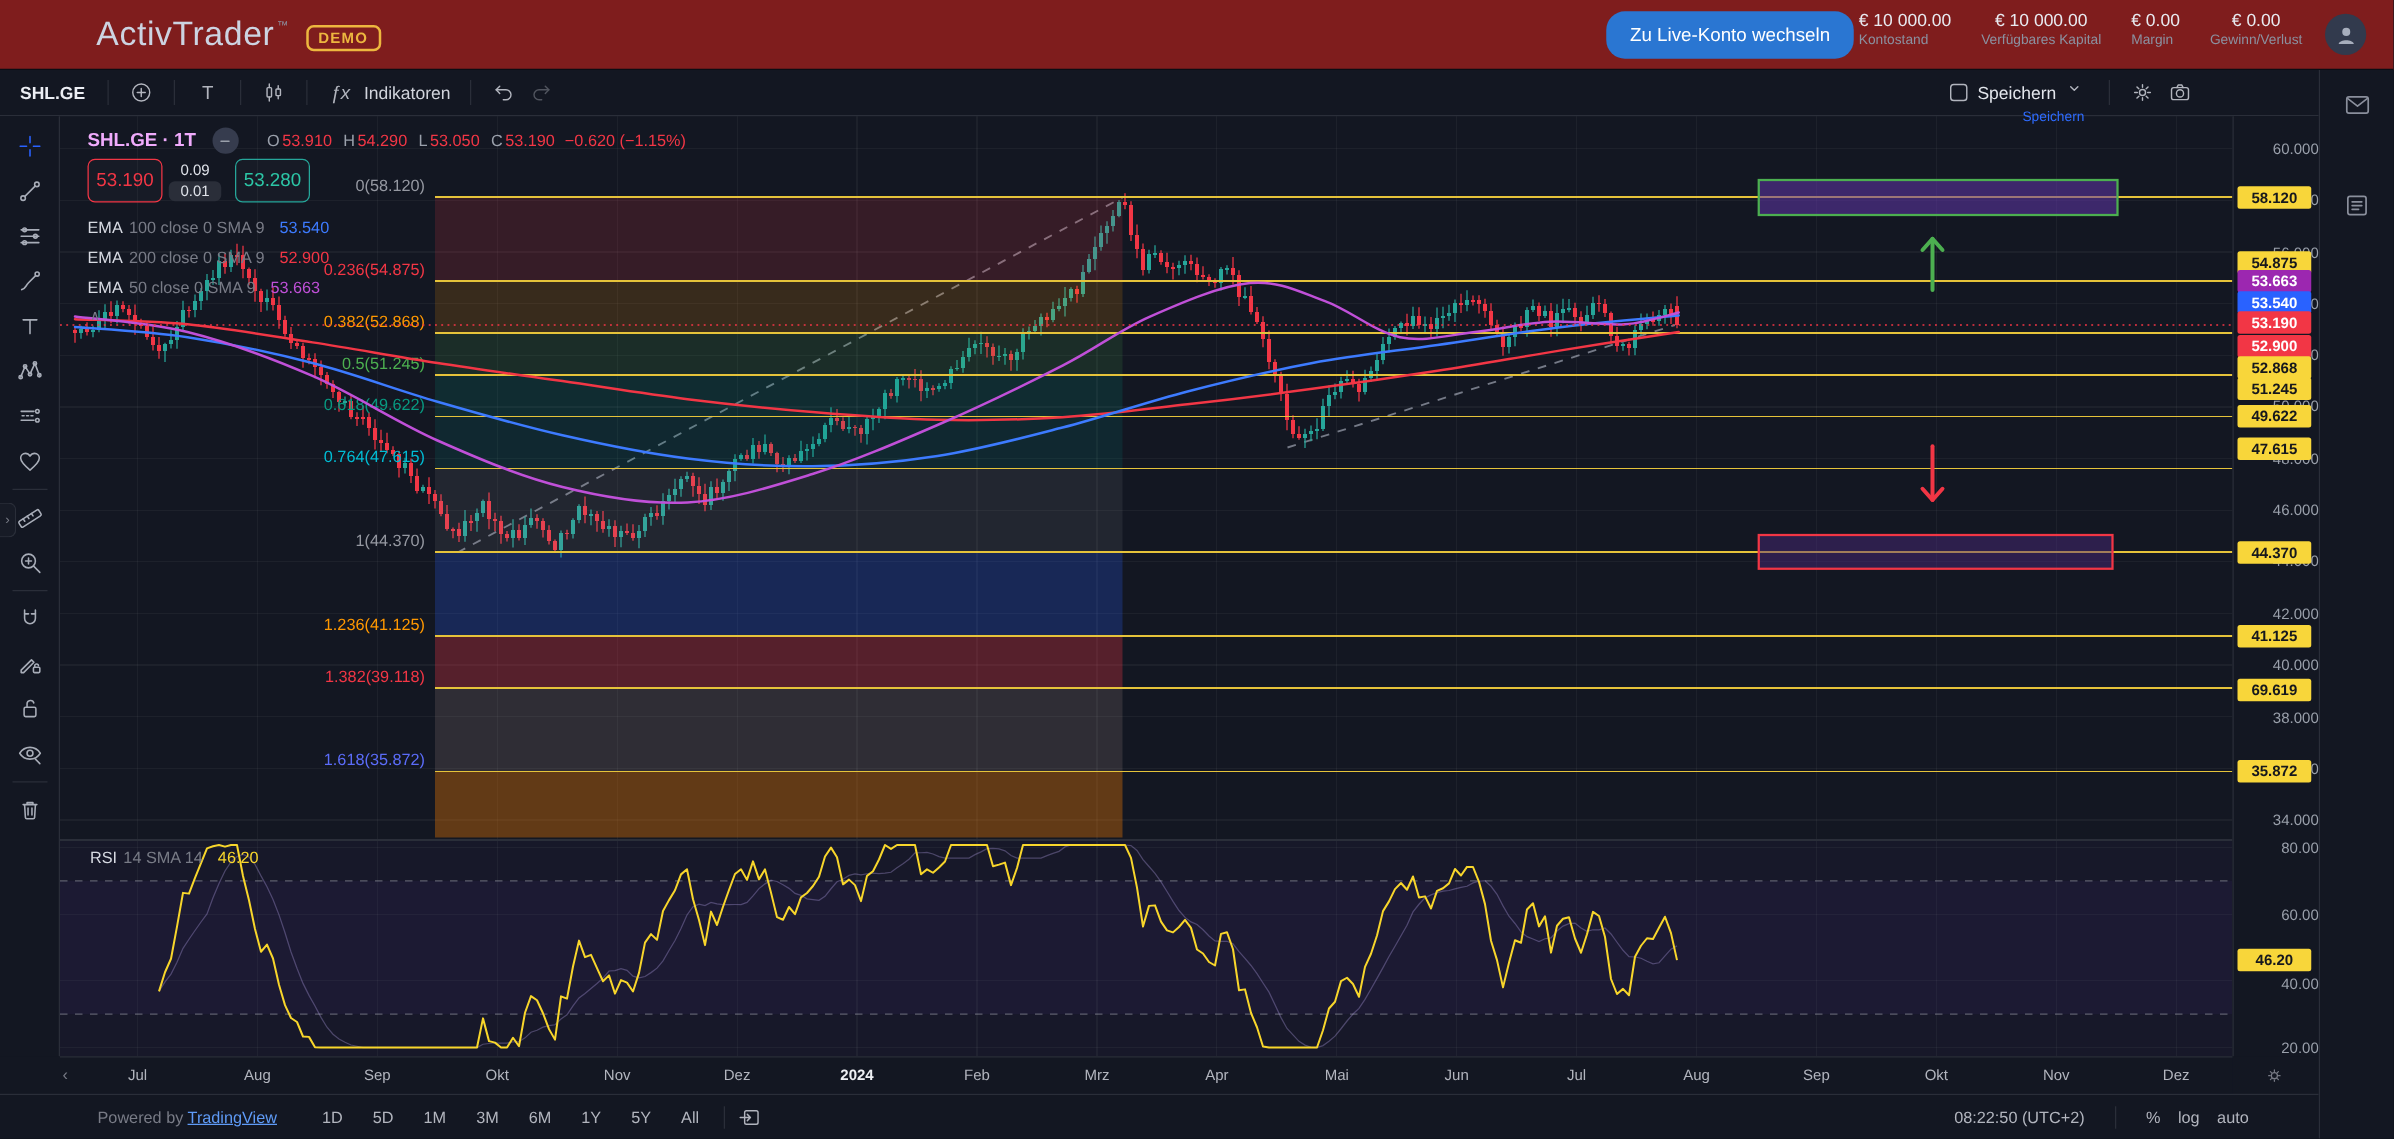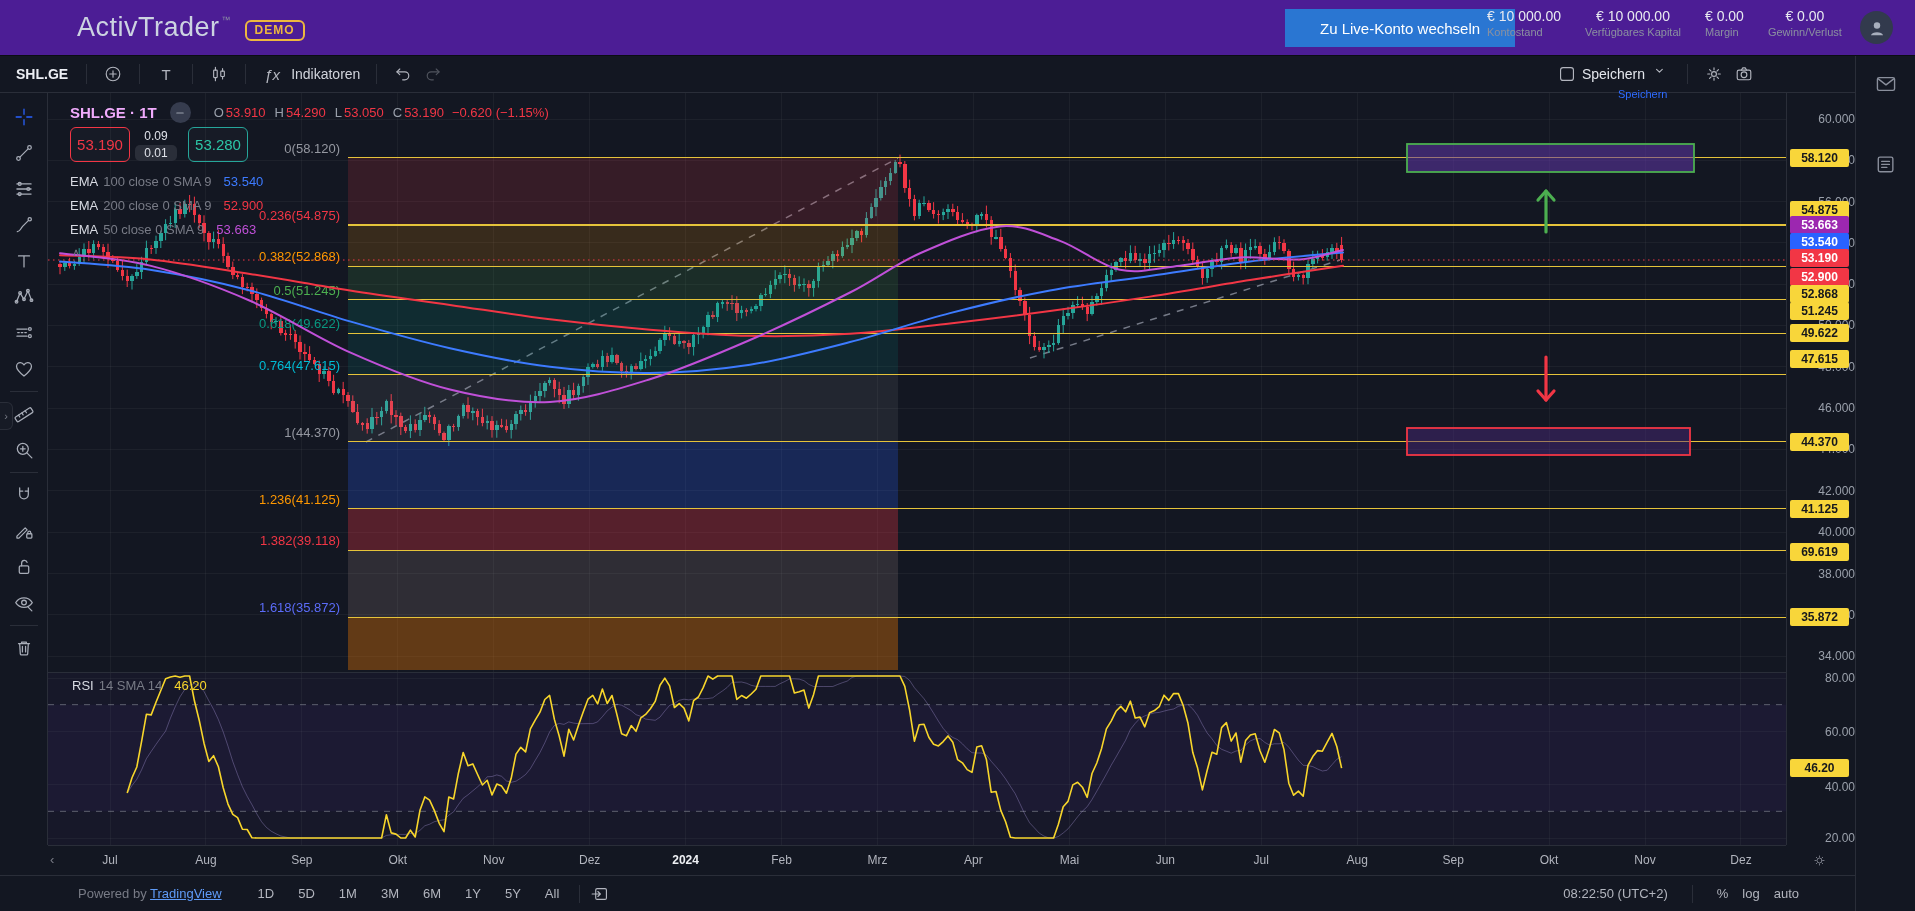--- a/index.html
+++ b/index.html
@@ -1,29 +1,29 @@
 <!DOCTYPE html>
 <html><head>
 <meta charset="utf-8">
 <style>
   * { margin:0; padding:0; box-sizing:border-box; }
   html,body { background:#0d1017; }
   .app { position:relative; width:1915px; height:911px; background:#131722;
          font-family:"Liberation Sans",sans-serif; color:#d1d4dc; overflow:hidden; }
   svg.ic { display:block; }
   
-  .topbar { position:absolute; left:0; top:0; width:1915px; height:56px; background:#4c1d95;
+  .topbar { position:absolute; left:0; top:0; width:1915px; height:56px; background:#7f1d1d;
             border-bottom:1px solid #0b0d14; display:flex; align-items:center; }
   .logo-wrap { margin-left:77px; display:flex; align-items:flex-start; }
   .logo { font-size:27px; color:#ccd3e1; letter-spacing:.5px; font-weight:400; }
   .tm { font-size:9px; color:#8d93a3; margin:3px 0 0 2px; }
   .demo { margin:8px 0 0 14px; border:2px solid #edb73f; color:#edb73f; font-weight:700;
           font-size:12px; padding:1px 8px 2px; border-radius:6px; letter-spacing:1px; }
-  .live-btn { position:absolute; left:1285px; top:9px; height:38px; padding:0 35px;
-              background:#2a76d2; color:#fff; font-size:15px; border:none; border-radius:0;
+  .live-btn { position:absolute; left:1285px; top:9px; height:38px; padding:0 19px;
+              background:#2a76d2; color:#fff; font-size:15px; border:none; border-radius:15px;
               font-family:inherit; cursor:pointer; }
   .stats { position:absolute; left:1487px; top:8px; display:flex; gap:24px; }
   .stat .v { font-size:14px; color:#e8eaf0;text-align:center; }
   .stat .l { font-size:11px; color:#8b91a0; margin-top:2px; }
   .avatar { position:absolute; right:22px; top:11px; width:33px; height:33px; border-radius:50%;
             background:#323a4d; color:#a7aebd; display:grid; place-items:center; cursor:pointer; }
   
   .toolbar { position:absolute; top:56px; left:0; width:1855px; height:37px; background:#131722;
              border-bottom:1px solid #2a2e39; display:flex; align-items:center; }
   .symbol { margin-left:16px; font-weight:700; font-size:14px; color:#eceef4; cursor:pointer; }

